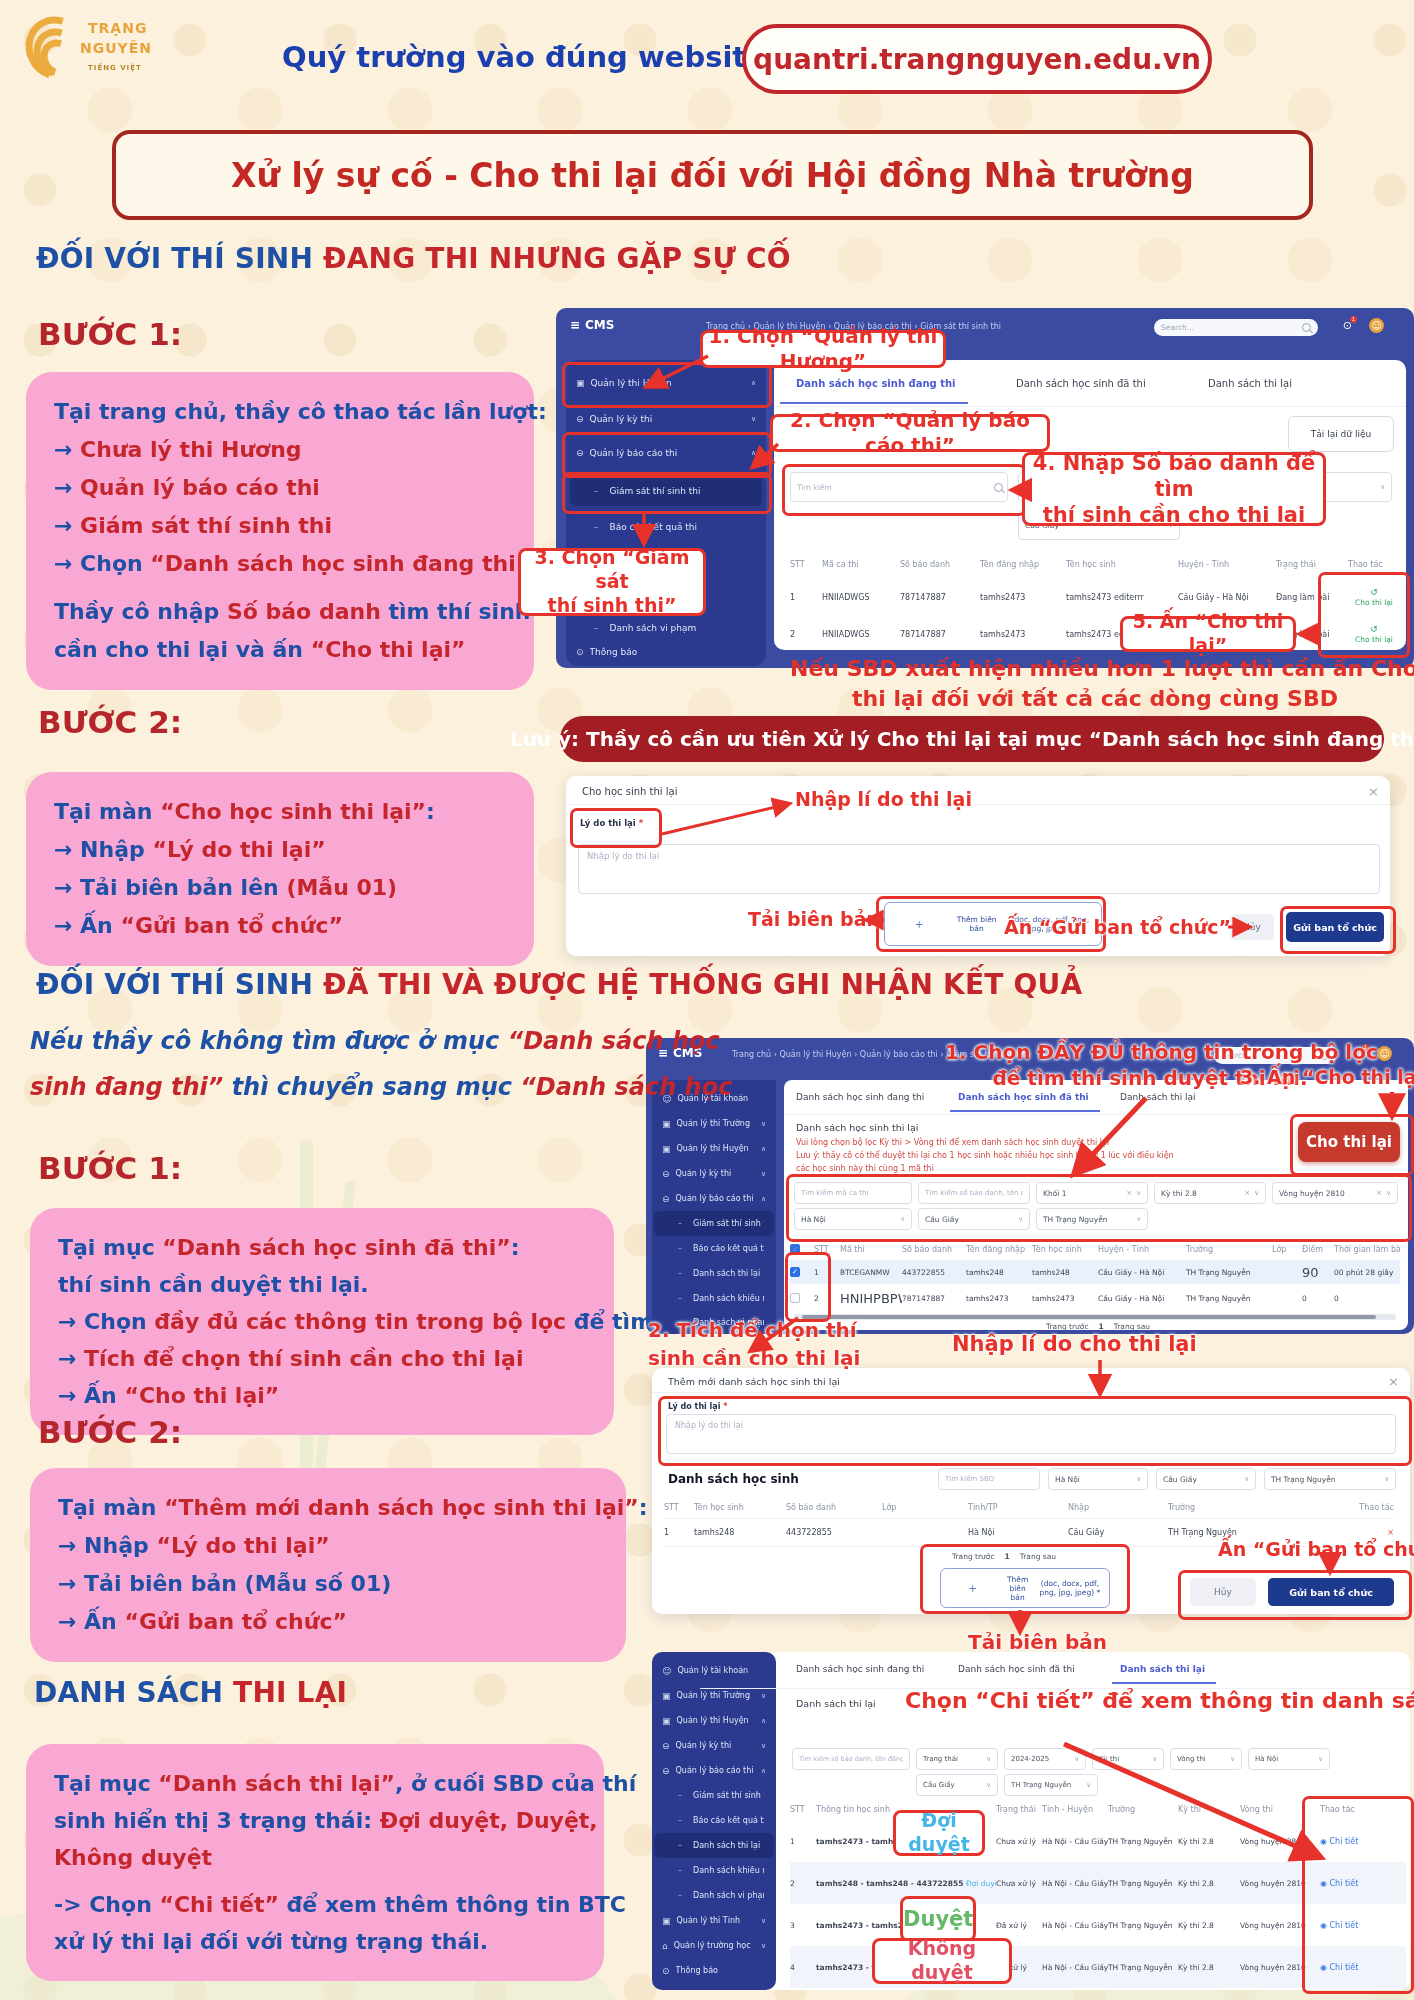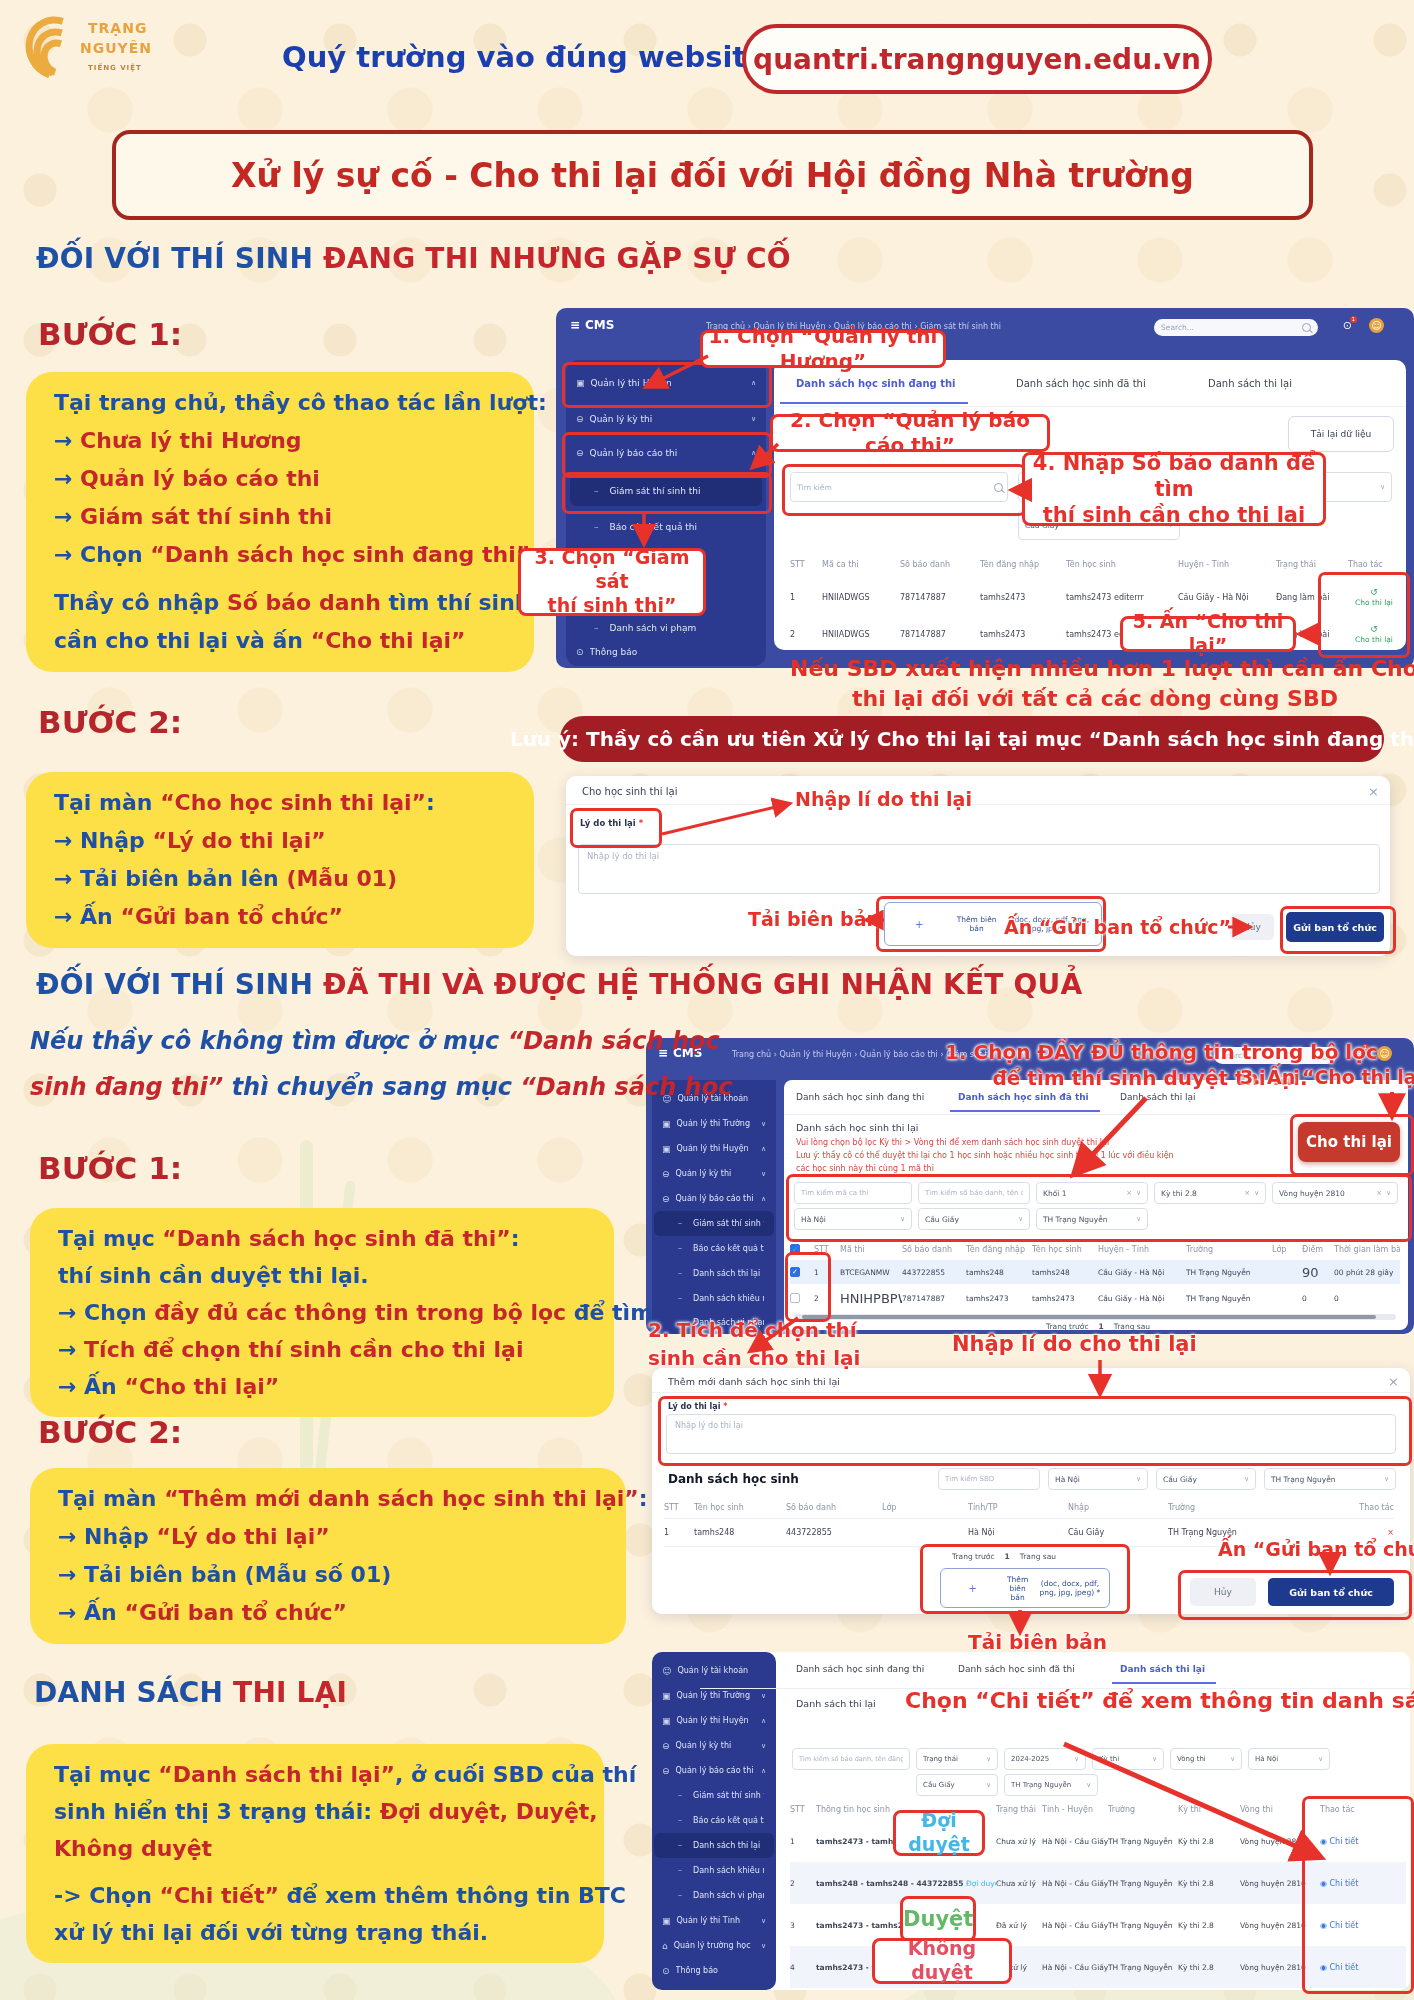--- a/index.html
+++ b/index.html
@@ -11,21 +11,21 @@
         background-size:150px 150px}
   .c-b{color:#1e50a5}.c-r{color:#c5262b}
   
   .hdr-note{position:absolute;left:282px;top:40px;font-size:29px;font-weight:bold;color:#1b3fae;z-index:2}
   .hdr-pill{position:absolute;left:742px;top:24px;width:462px;height:62px;background:#fffdf8;border:4px solid #c0272d;
             border-radius:40px;display:flex;align-items:center;justify-content:center;font-size:28px;font-weight:bold;color:#c0272d;z-index:2}
   .title-banner{position:absolute;left:112px;top:130px;width:1193px;height:82px;background:#fdf8ea;border:4px solid #a3271f;
             border-radius:18px;display:flex;align-items:center;justify-content:center;font-size:33px;font-weight:bold;color:#c32823;z-index:2}
   .sec-h{position:absolute;font-size:28px;font-weight:bold;letter-spacing:.2px;z-index:2;white-space:nowrap}
   .step{position:absolute;color:#b5262c;font-size:31px;font-weight:bold;z-index:2}
-  .card{position:absolute;background:#fde047;border-radius:26px;padding:12px 28px;font-size:22px;font-weight:bold;
+  .card{position:absolute;background:#f9a8d4;border-radius:26px;padding:21px 28px;font-size:22px;font-weight:bold;
         line-height:38px;color:#1e50a5;z-index:2}
   .card .ln{white-space:nowrap}
   .gap{margin-top:10px}
   .note-l{position:absolute;color:#e0302a;font-size:22px;font-weight:bold;text-align:center;z-index:3;white-space:nowrap}
   .pill-luuy{position:absolute;left:560px;top:716px;width:824px;height:46px;background:#a31d24;border-radius:26px;
         display:flex;align-items:center;justify-content:center;color:#fff;font-size:20px;font-weight:bold;z-index:3;white-space:nowrap}
   .intro{position:absolute;left:30px;top:1018px;font-size:24px;font-weight:bold;font-style:italic;line-height:46px;z-index:2}
   
   .shot{position:absolute;background:#3b4ba1;border-radius:10px;z-index:1}
   .tbar{position:absolute;display:flex;align-items:center;color:#fff;z-index:2}

